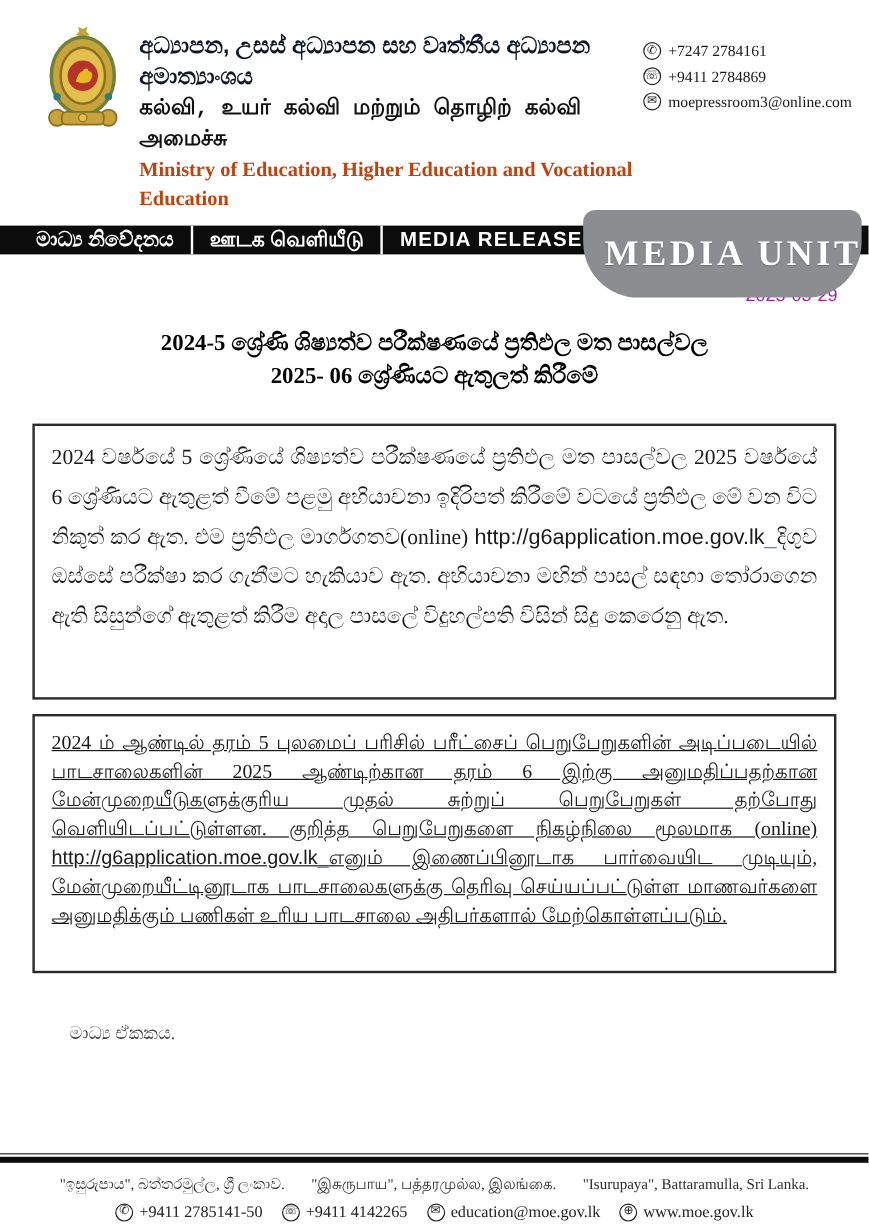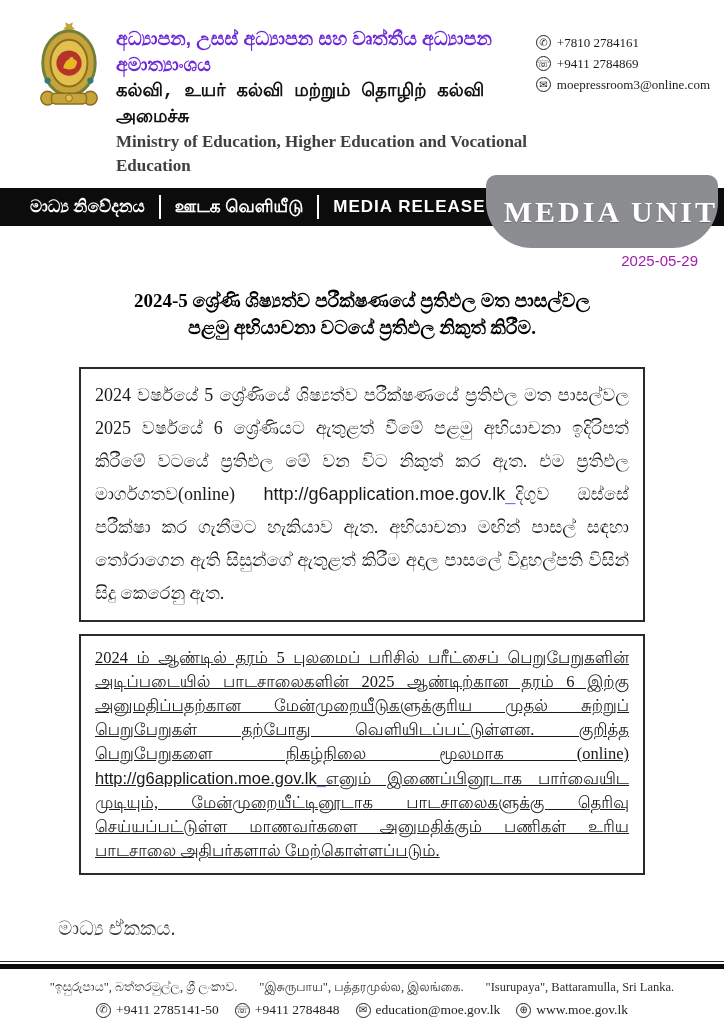--- a/index.html
+++ b/index.html
@@ -16,45 +16,45 @@
 
   
   .header {
     display:flex; align-items:flex-start;
     padding:22px 14px 0 34px;
   }
   .emblem { flex:0 0 auto; }
   .ministry-block { margin-left:12px; padding-top:4px; }
   .ministry-si {
     font-family:"Liberation Sans", sans-serif;
-    font-weight:bold; font-size:19px; line-height:26px; color:#6d28d9;
+    font-weight:bold; font-size:19px; line-height:26px; color:#0f172a;
   }
   .ministry-ta {
     font-family:Liberation Mono, monospace;
     font-weight:bold; font-size:18px; line-height:26px; color:#111;
   }
   .ministry-en {
     font-family:"Liberation Serif", serif;
-    font-weight:bold; font-size:17px; line-height:24px; color:#404040;
+    font-weight:bold; font-size:17px; line-height:24px; color:#c2410c;
   }
   .contact-block {
     margin-left:auto; padding-top:10px;
     font-size:13px; line-height:21px; white-space:nowrap;
   }
   .contact-row { display:flex; align-items:center; gap:6px; }
   .icon-circle {
     display:inline-flex; align-items:center; justify-content:center;
     width:15px; height:15px; border:1px solid #222; border-radius:50%;
     font-size:10px; line-height:1; color:#222; flex:0 0 auto;
   }
 
   
   .release-bar-wrap { position:relative; margin-top:10px; }
   .release-bar {
-    height:38px; background:#0c0c0c; color:#fff;
+    height:24px; background:#0c0c0c; color:#fff;
     display:flex; align-items:center; padding-left:30px;
   }
   .bar-label-si, .bar-label-ta {
     font-family:"Liberation Sans", sans-serif;
     font-weight:bold; font-size:17px;
   }
   .bar-label-en {
     font-family:"Liberation Sans", sans-serif;
     font-weight:bold; font-size:17px; letter-spacing:1px;
   }
@@ -81,38 +81,38 @@
   }
 
   
   .title-block {
     margin-top:18px; text-align:center;
     font-weight:bold; font-size:19px; line-height:27px; color:#000;font-family:Liberation Serif, serif;
   }
 
   
   .notice-box {
-    width:566px; margin:0 auto;
+    width:670px; margin:0 auto;
     border:2px solid #2a2a2a;
     padding:10px 14px;
     text-align:justify;
   }
   .box-si {
     margin-top:26px; min-height:230px;
     font-size:18px; line-height:33px;
   }
   .box-ta {
     margin-top:12px; min-height:216px;
     font-size:16.5px; line-height:24px;text-decoration:underline;
   }
   .url-text { font-family:"Liberation Sans", sans-serif; }
   .url-underscore { color:#6b7ed9; font-family:"Liberation Sans", sans-serif; }
 
   
-  .signature { margin:42px 0 0 58px; font-size:20px; color:#3d3d3d; }
+  .signature { margin:42px 0 0 58px; font-size:15px; color:#3d3d3d; }
 
   
   .footer { position:absolute; left:0; right:0; bottom:6px; }
   .footer-rule-thin { height:1px; background:#2b2b2b; }
   .footer-rule-thick { height:5px; background:#0c0c0c; margin-top:2px; }
   .footer-addresses {
     margin-top:11px; display:flex; justify-content:center; gap:22px;
     font-size:12.5px; color:#2e2e2e; white-space:nowrap;
   }
   .footer-contacts {
@@ -143,21 +143,21 @@
       </svg>
     </div>
     <div class="ministry-block">
       <div class="ministry-si">අධ්‍යාපන, උසස් අධ්‍යාපන සහ වෘත්තීය අධ්‍යාපන අමාත්‍යාංශය</div>
       <div class="ministry-ta">கல்வி, உயர் கல்வி மற்றும் தொழிற் கல்வி அமைச்சு</div>
       <div class="ministry-en">Ministry of Education, Higher Education and Vocational Education</div>
     </div>
     <div class="contact-block">
       <div class="contact-row">
         <span class="icon-circle">✆</span>
-        <span>+7810 2784161</span>
+        <span>+7247 2784161</span>
       </div>
       <div class="contact-row">
         <span class="icon-circle">☏</span>
         <span>+9411 2784869</span>
       </div>
       <div class="contact-row">
         <span class="icon-circle">✉</span>
         <span>moepressroom3@online.com</span>
       </div>
     </div>
@@ -173,21 +173,21 @@
     </div>
     <div class="media-unit-badge">
       <span class="badge-text">MEDIA UNIT</span>
     </div>
   </div>
 
   <div class="date-row">2025-05-29</div>
 
   <div class="title-block">
     <div>2024-5 ශ්‍රේණි ශිෂ්‍යත්ව පරීක්ෂණයේ ප්‍රතිඵල මත පාසල්වල</div>
-    <div>පළමු අභියාචනා වටයේ ප්‍රතිඵල නිකුත් කිරීම.</div>
+    <div>2025- 06 ශ්‍රේණියට ඇතුලත් කිරීමේ</div>
   </div>
 
   <div class="notice-box box-si">
     <span>2024 වර්ෂයේ 5 ශ්‍රේණියේ ශිෂ්‍යත්ව පරීක්ෂණයේ ප්‍රතිඵල මත පාසල්වල 2025 වර්ෂයේ 6 ශ්‍රේණියට ඇතුළත් වීමේ පළමු අභියාචනා ඉදිරිපත් කිරීමේ වටයේ ප්‍රතිඵල මේ වන විට නිකුත් කර ඇත. එම ප්‍රතිඵල මාර්ගගතව(online) </span><span class="url-text">http://g6application.moe.gov.lk</span><span class="url-underscore">_</span><span>දිගුව ඔස්සේ පරීක්ෂා කර ගැනීමට හැකියාව ඇත. අභියාචනා මඟින් පාසල් සඳහා තෝරාගෙන ඇති සිසුන්ගේ ඇතුළත් කිරීම අදාල පාසලේ විදුහල්පති විසින් සිදු කෙරෙනු ඇත.</span>
   </div>
 
   <div class="notice-box box-ta">
     <span>2024 ம் ஆண்டில் தரம் 5 புலமைப் பரிசில் பரீட்சைப் பெறுபேறுகளின் அடிப்படையில் பாடசாலைகளின் 2025 ஆண்டிற்கான தரம் 6 இற்கு அனுமதிப்பதற்கான மேன்முறையீடுகளுக்குரிய முதல் சுற்றுப் பெறுபேறுகள் தற்போது வெளியிடப்பட்டுள்ளன. குறித்த பெறுபேறுகளை நிகழ்நிலை மூலமாக (online) </span><span class="url-text">http://g6application.moe.gov.lk</span><span class="url-underscore">_</span><span>எனும் இணைப்பினூடாக பார்வையிட முடியும், மேன்முறையீட்டினூடாக பாடசாலைகளுக்கு தெரிவு செய்யப்பட்டுள்ள மாணவர்களை அனுமதிக்கும் பணிகள் உரிய பாடசாலை அதிபர்களால் மேற்கொள்ளப்படும்.</span>
   </div>
 
@@ -201,21 +201,21 @@
       <span>"இசுருபாய", பத்தரமுல்ல, இலங்கை.</span>
       <span>"Isurupaya", Battaramulla, Sri Lanka.</span>
     </div>
     <div class="footer-contacts">
       <span class="contact-row">
         <span class="icon-circle">✆</span>
         <span>+9411 2785141-50</span>
       </span>
       <span class="contact-row">
         <span class="icon-circle">☏</span>
-        <span>+9411 2784848</span>
+        <span>+9411 4142265</span>
       </span>
       <span class="contact-row">
         <span class="icon-circle">✉</span>
         <span>education@moe.gov.lk</span>
       </span>
       <span class="contact-row">
         <span class="icon-circle">⊕</span>
         <span>www.moe.gov.lk</span>
       </span>
     </div>

